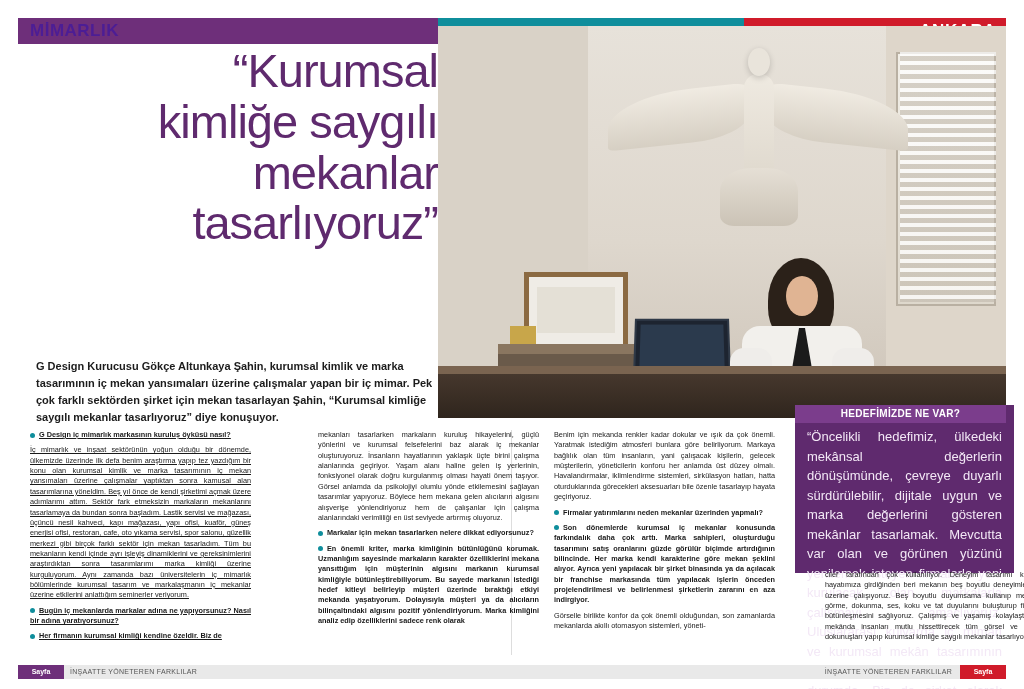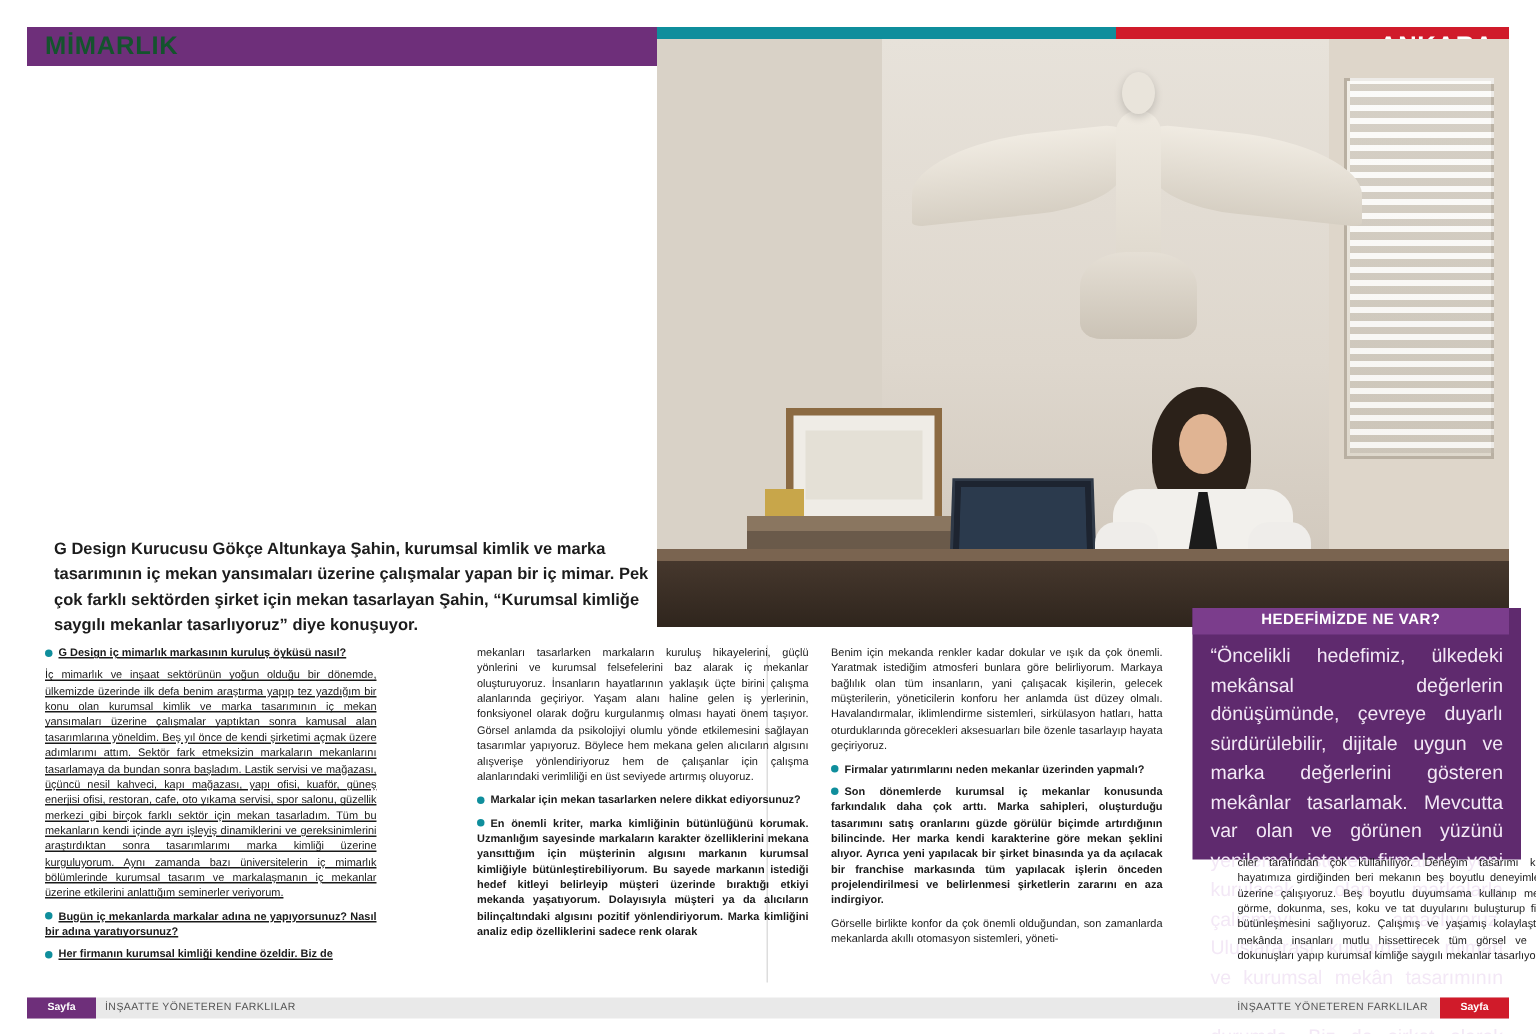--- a/index.html
+++ b/index.html
@@ -16,21 +16,21 @@
     box-sizing:border-box;
   }
 
   
   .top-left-bar{
     position:absolute;left:18px;top:18px;width:420px;height:26px;
     background:#6e2f7a;
   }
   .top-left-label{
     position:absolute;left:30px;top:21px;
-    color:#14532d;font-size:17px;font-weight:bold;letter-spacing:.5px;
+    color:#4c1d95;font-size:17px;font-weight:bold;letter-spacing:.5px;
   }
   .top-right-bar{
     position:absolute;left:744px;top:18px;width:262px;height:26px;
     background:#d01b2a;
   }
   .top-right-label{
     position:absolute;right:28px;top:21px;
     color:#ffffff;font-size:17px;font-weight:bold;letter-spacing:.5px;
   }
   .teal-strip{
@@ -204,20 +204,26 @@
 <body>
 
 <div class="page">
 
   <div class="top-left-bar"></div>
   <div class="top-left-label">MİMARLIK</div>
   <div class="teal-strip"></div>
   <div class="top-right-bar"></div>
   <div class="top-right-label">ANKARA</div>
 
+  <div class="headline">
+    <span class="l">“Kurumsal</span>
+    <span class="l">kimliğe saygılı</span>
+    <span class="l">mekanlar</span>
+    <span class="l">tasarlıyoruz”</span>
+  </div>
 
   <div class="deck">G Design Kurucusu Gökçe Altunkaya Şahin, kurumsal kimlik ve marka tasarımının iç mekan yansımaları üzerine çalışmalar yapan bir iç mimar. Pek çok farklı sektörden şirket için mekan tasarlayan Şahin, “Kurumsal kimliğe saygılı mekanlar tasarlıyoruz” diye konuşuyor.</div>
 
   <div class="photo">
     <div class="ph-wallL"></div>
     <div class="ph-wallR"></div>
     <div class="ph-window"></div>
     <div class="ph-blind"></div>
 
     <div class="sculpt">

